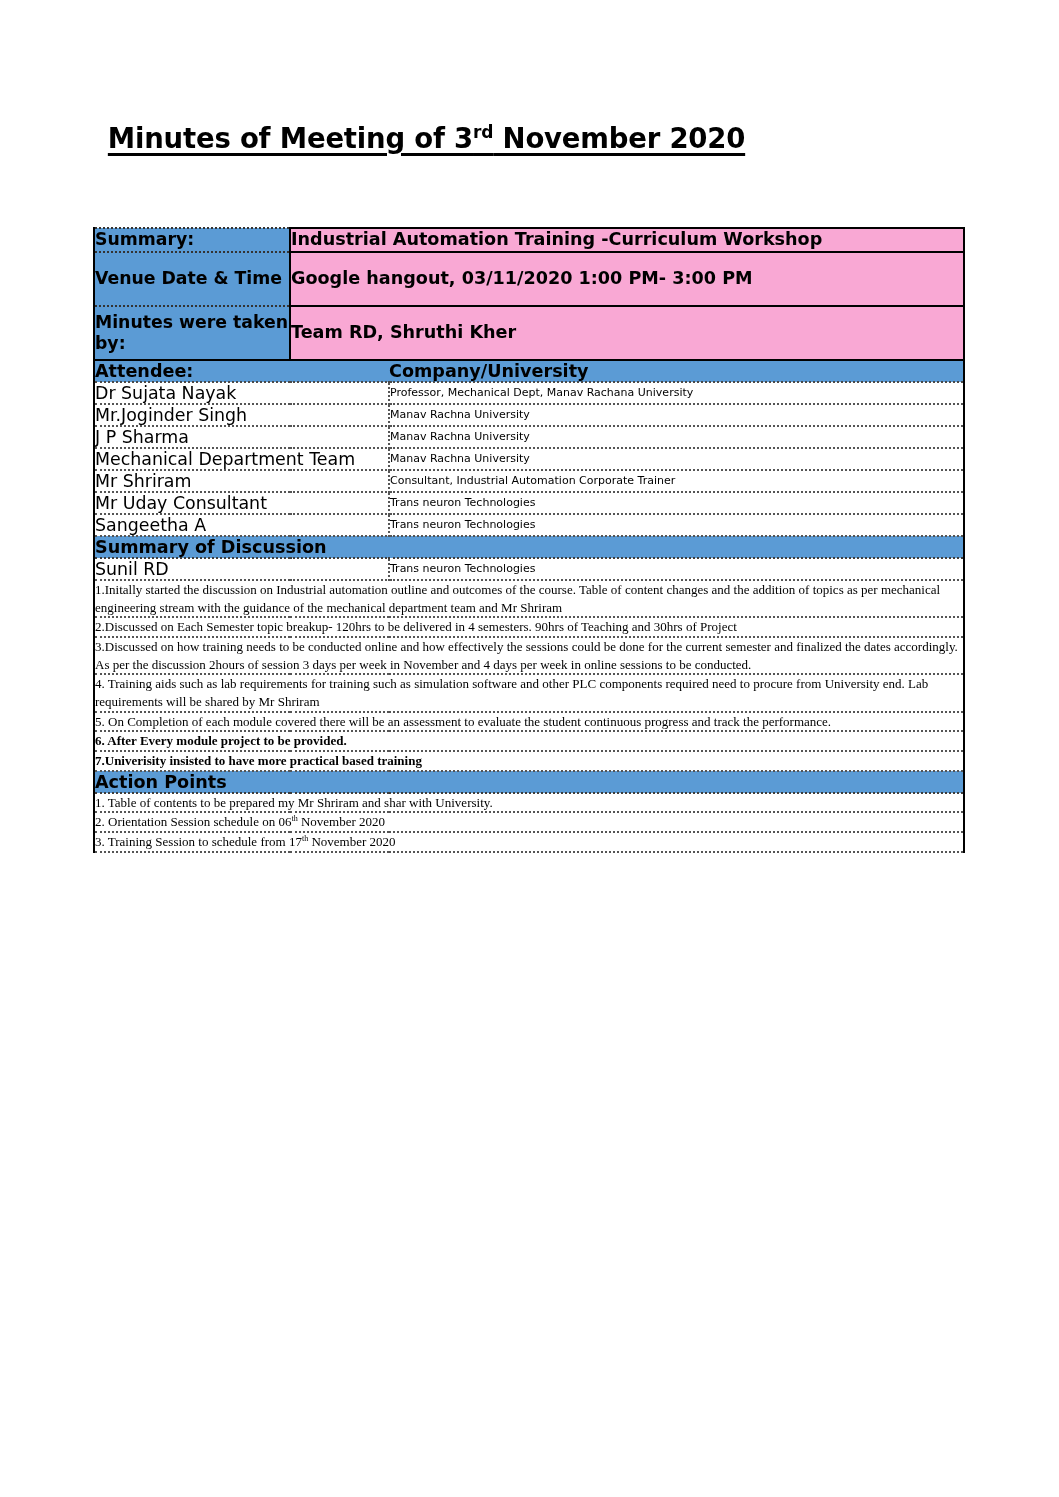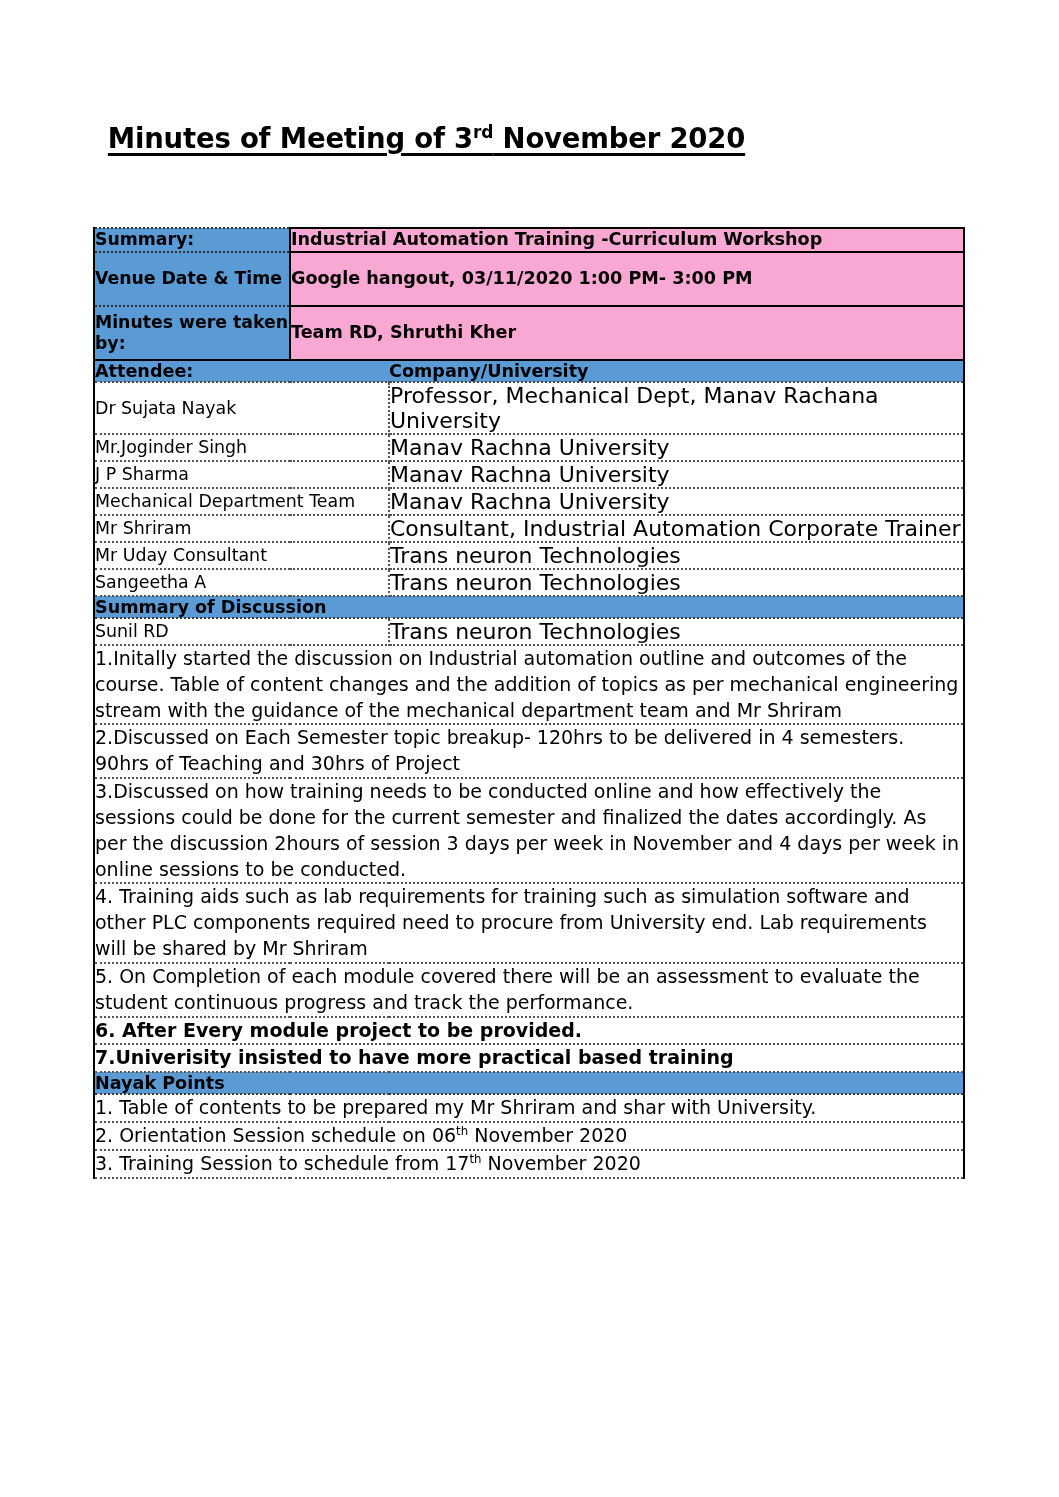--- a/index.html
+++ b/index.html
@@ -98,47 +98,48 @@
 
   
   .att-name {
     font-size: 17.4px;
     padding: 7px 6px 8px 8px;
     border-left: 2.5px solid #000;
     border-bottom: 2px dotted #555;
     border-right: 2px dotted #555;
   }
   .att-org {
-    font-size: 22px;
+    font-size: 11px;
     padding: 7px 6px 8px 8px;
     border-bottom: 2px dotted #555;
     border-right: 2.5px solid #000;
   }
 
   
   .section-bar {
     background: #5B9BD5;
     font-weight: bold;
     font-size: 17.6px;
     padding: 6px 7px 7px 8px;
     border-left: 2.5px solid #000;
     border-right: 2.5px solid #000;
     border-top: 2px dotted #3d3d3d;
     border-bottom: 2px dotted #3d3d3d;
   }
 
   
   .para {
-    font-size: 19px;
+    font-size: 13px;
     line-height: 1.36;
     padding: 7px 10px 8px 8px;
     border-left: 2.5px solid #000;
     border-right: 2.5px solid #000;
     border-bottom: 2px dotted #555;
     text-align: left;
+    font-family: Liberation Serif, serif;
   }
   .para.bold { font-weight: bold; }
 </style>
 </head>
 <body>
 
 <div class="page">
 
   <div class="doc-title">
     <span class="tu"><span>Minutes of Meeting of 3</span><sup>rd</sup><span> November 2020</span></span>
@@ -225,21 +226,21 @@
         <td class="para" colspan="3">5. On Completion of each module covered there will be an assessment to evaluate the student continuous progress and track the performance.</td>
       </tr>
       <tr>
         <td class="para bold" colspan="3">6. After Every module project to be provided.</td>
       </tr>
       <tr>
         <td class="para bold" colspan="3">7.Univerisity insisted to have more practical based training</td>
       </tr>
 
       <tr>
-        <td class="section-bar" colspan="3">Nayak Points</td>
+        <td class="section-bar" colspan="3">Action Points</td>
       </tr>
 
       <tr>
         <td class="para" colspan="3">1. Table of contents to be prepared my Mr Shriram  and shar with University.</td>
       </tr>
       <tr>
         <td class="para" colspan="3"><span>2. Orientation Session schedule on 06</span><sup>th</sup><span> November 2020</span></td>
       </tr>
       <tr>
         <td class="para" colspan="3"><span>3. Training Session to schedule from 17</span><sup>th</sup><span> November 2020</span></td>

